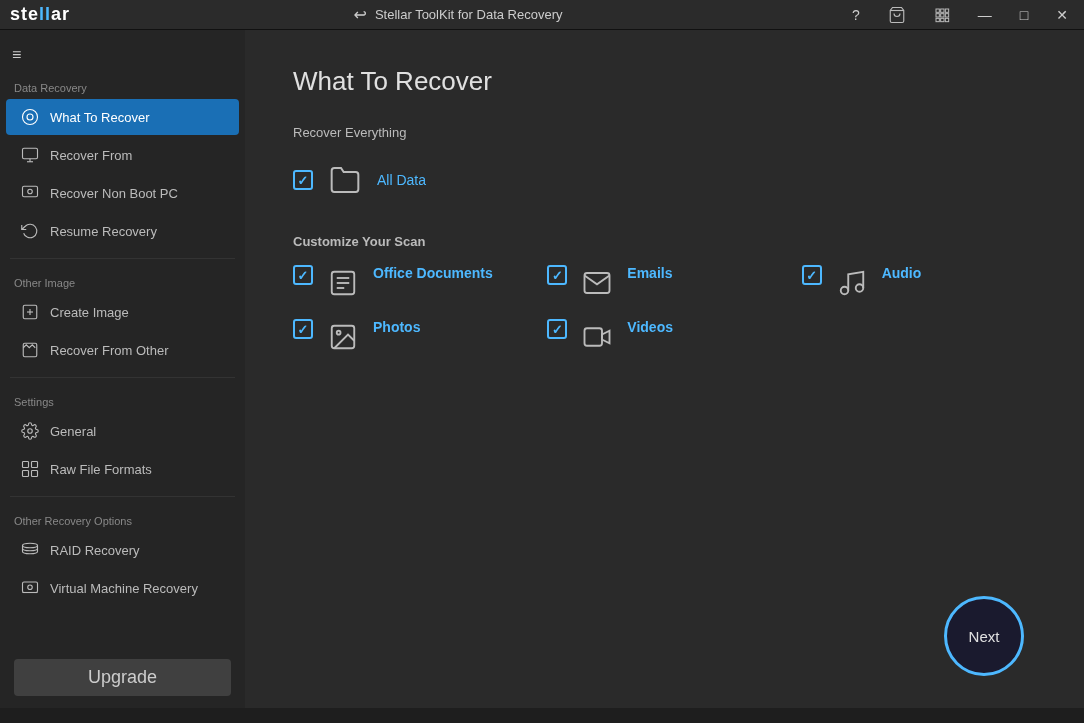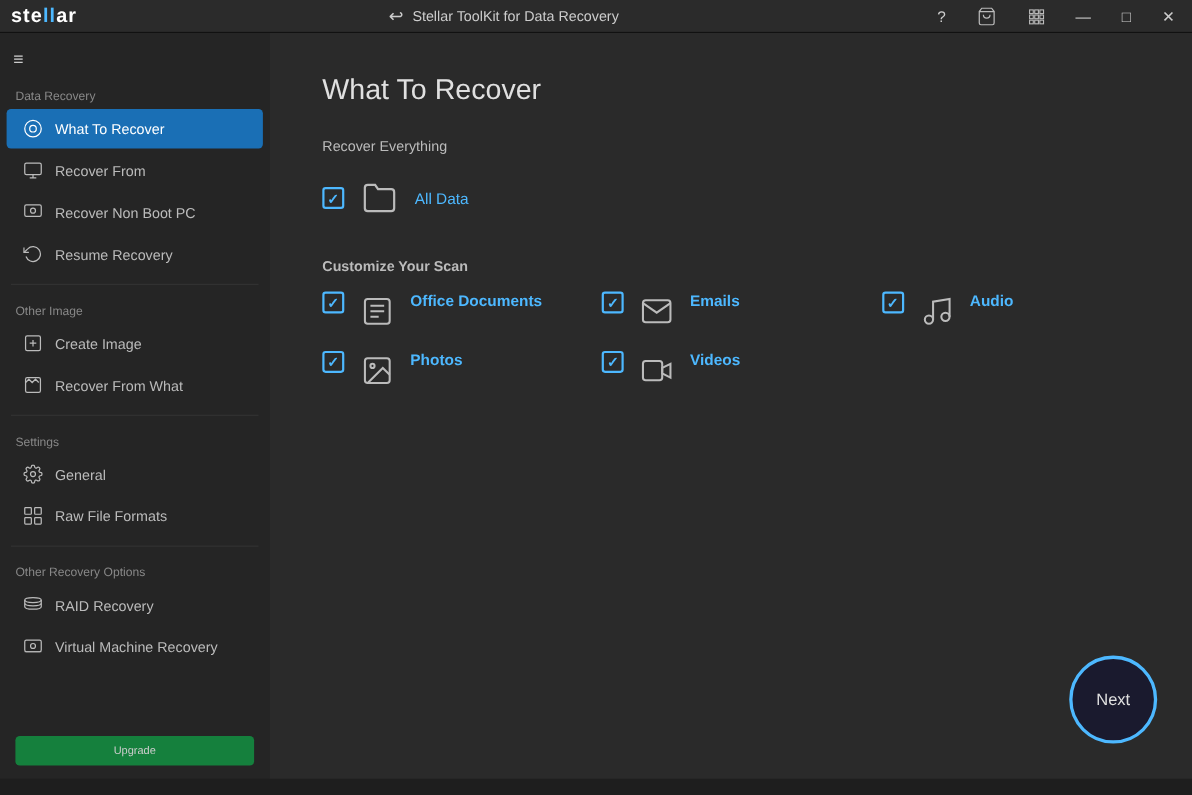--- a/index.html
+++ b/index.html
@@ -117,24 +117,24 @@
       background: #333;
       margin: 8px 10px;
     }
     .sidebar-bottom {
       margin-top: auto;
       padding: 12px 14px;
     }
     .upgrade-btn {
       width: 100%;
       padding: 8px 0;
-      background: #15803d;
+      background: #404040;
       border: none;
       color: #ccc;
-      font-size: 10px;
+      font-size: 18px;
       border-radius: 4px;
       cursor: pointer;
     }
 
     
     .content {
       flex: 1;
       background: #2a2a2a;
       padding: 36px 48px;
       position: relative;
@@ -203,21 +203,21 @@
     .customize-item {
       display: flex;
       align-items: flex-start;
       gap: 12px;
     }
 
     
     .next-btn-container {
       position: absolute;
       bottom: 32px;
-      right: 32px;
+      right: 60px;
     }
     .next-btn {
       width: 80px;
       height: 80px;
       border-radius: 50%;
       background: #1a1a2e;
       border: 3px solid #4db8ff;
       color: #e0e0e0;
       font-size: 15px;
       cursor: pointer;
@@ -350,21 +350,21 @@
       <span>Create Image</span>
     </div>
 
     <div class="sidebar-item">
       <div class="sidebar-item-icon">
         <svg width="18" height="18" viewBox="0 0 24 24" stroke="#bbb" stroke-width="1.8" fill="none">
           <rect x="3" y="3" width="18" height="18" rx="2"></rect>
           <path d="M3 9l4-4 4 4 4-4 4 4"></path>
         </svg>
       </div>
-      <span>Recover From What</span>
+      <span>Recover From Other</span>
     </div>
 
     <div class="sidebar-divider"></div>
 
     <div class="sidebar-section-label">Settings</div>
 
     <div class="sidebar-item">
       <div class="sidebar-item-icon">
         <svg width="18" height="18" viewBox="0 0 24 24" stroke="#bbb" stroke-width="1.8" fill="none">
           <circle cx="12" cy="12" r="3"></circle>

